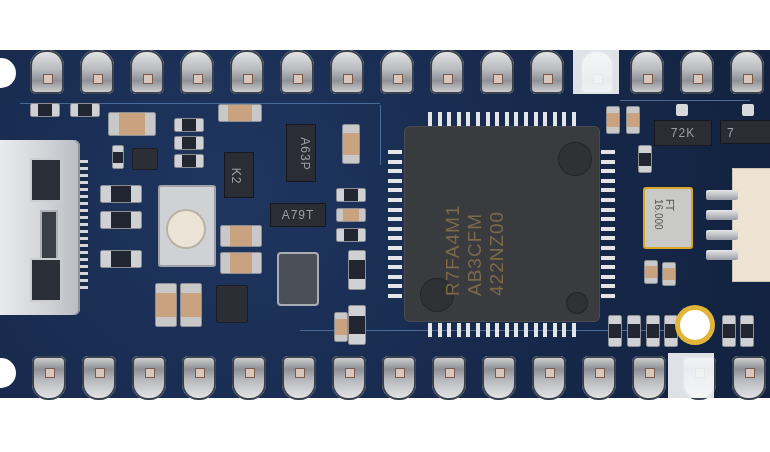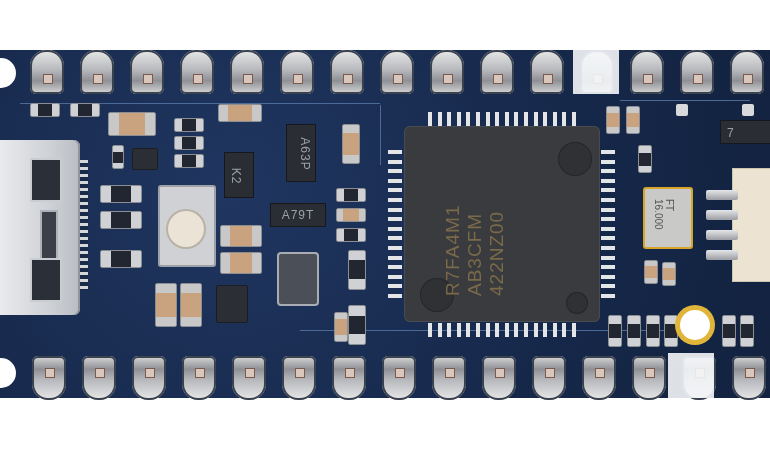--- a/index.html
+++ b/index.html
@@ -231,20 +231,23 @@
       <div>R7FA4M1</div>
       <div>AB3CFM</div>
       <div>422NZ00</div>
     </div>
   </div>
 
   <div class="smd cap-tan-v" style="left:606px;top:106px;width:12px;height:26px;"></div>
   <div class="smd cap-tan-v" style="left:626px;top:106px;width:12px;height:26px;"></div>
   <div class="smd res-v" style="left:638px;top:145px;width:12px;height:26px;"></div>
 
+  <div class="sot" style="left:654px;top:120px;width:56px;height:24px;line-height:24px;text-align:center;">
+    <span>72K</span>
+  </div>
   <div class="sot" style="left:720px;top:120px;width:56px;height:24px;line-height:24px;padding-left:6px;box-sizing:border-box;">
     <span>7</span>
   </div>
   <div class="smd" style="left:676px;top:104px;width:12px;height:12px;background:#d8d9dc;"></div>
   <div class="smd" style="left:742px;top:104px;width:12px;height:12px;background:#d8d9dc;"></div>
 
   <div class="abs xtal">
     <div class="xtal-text" style="left:30px;top:10px;">
       <div>FT</div>
       <div>16.000</div>

